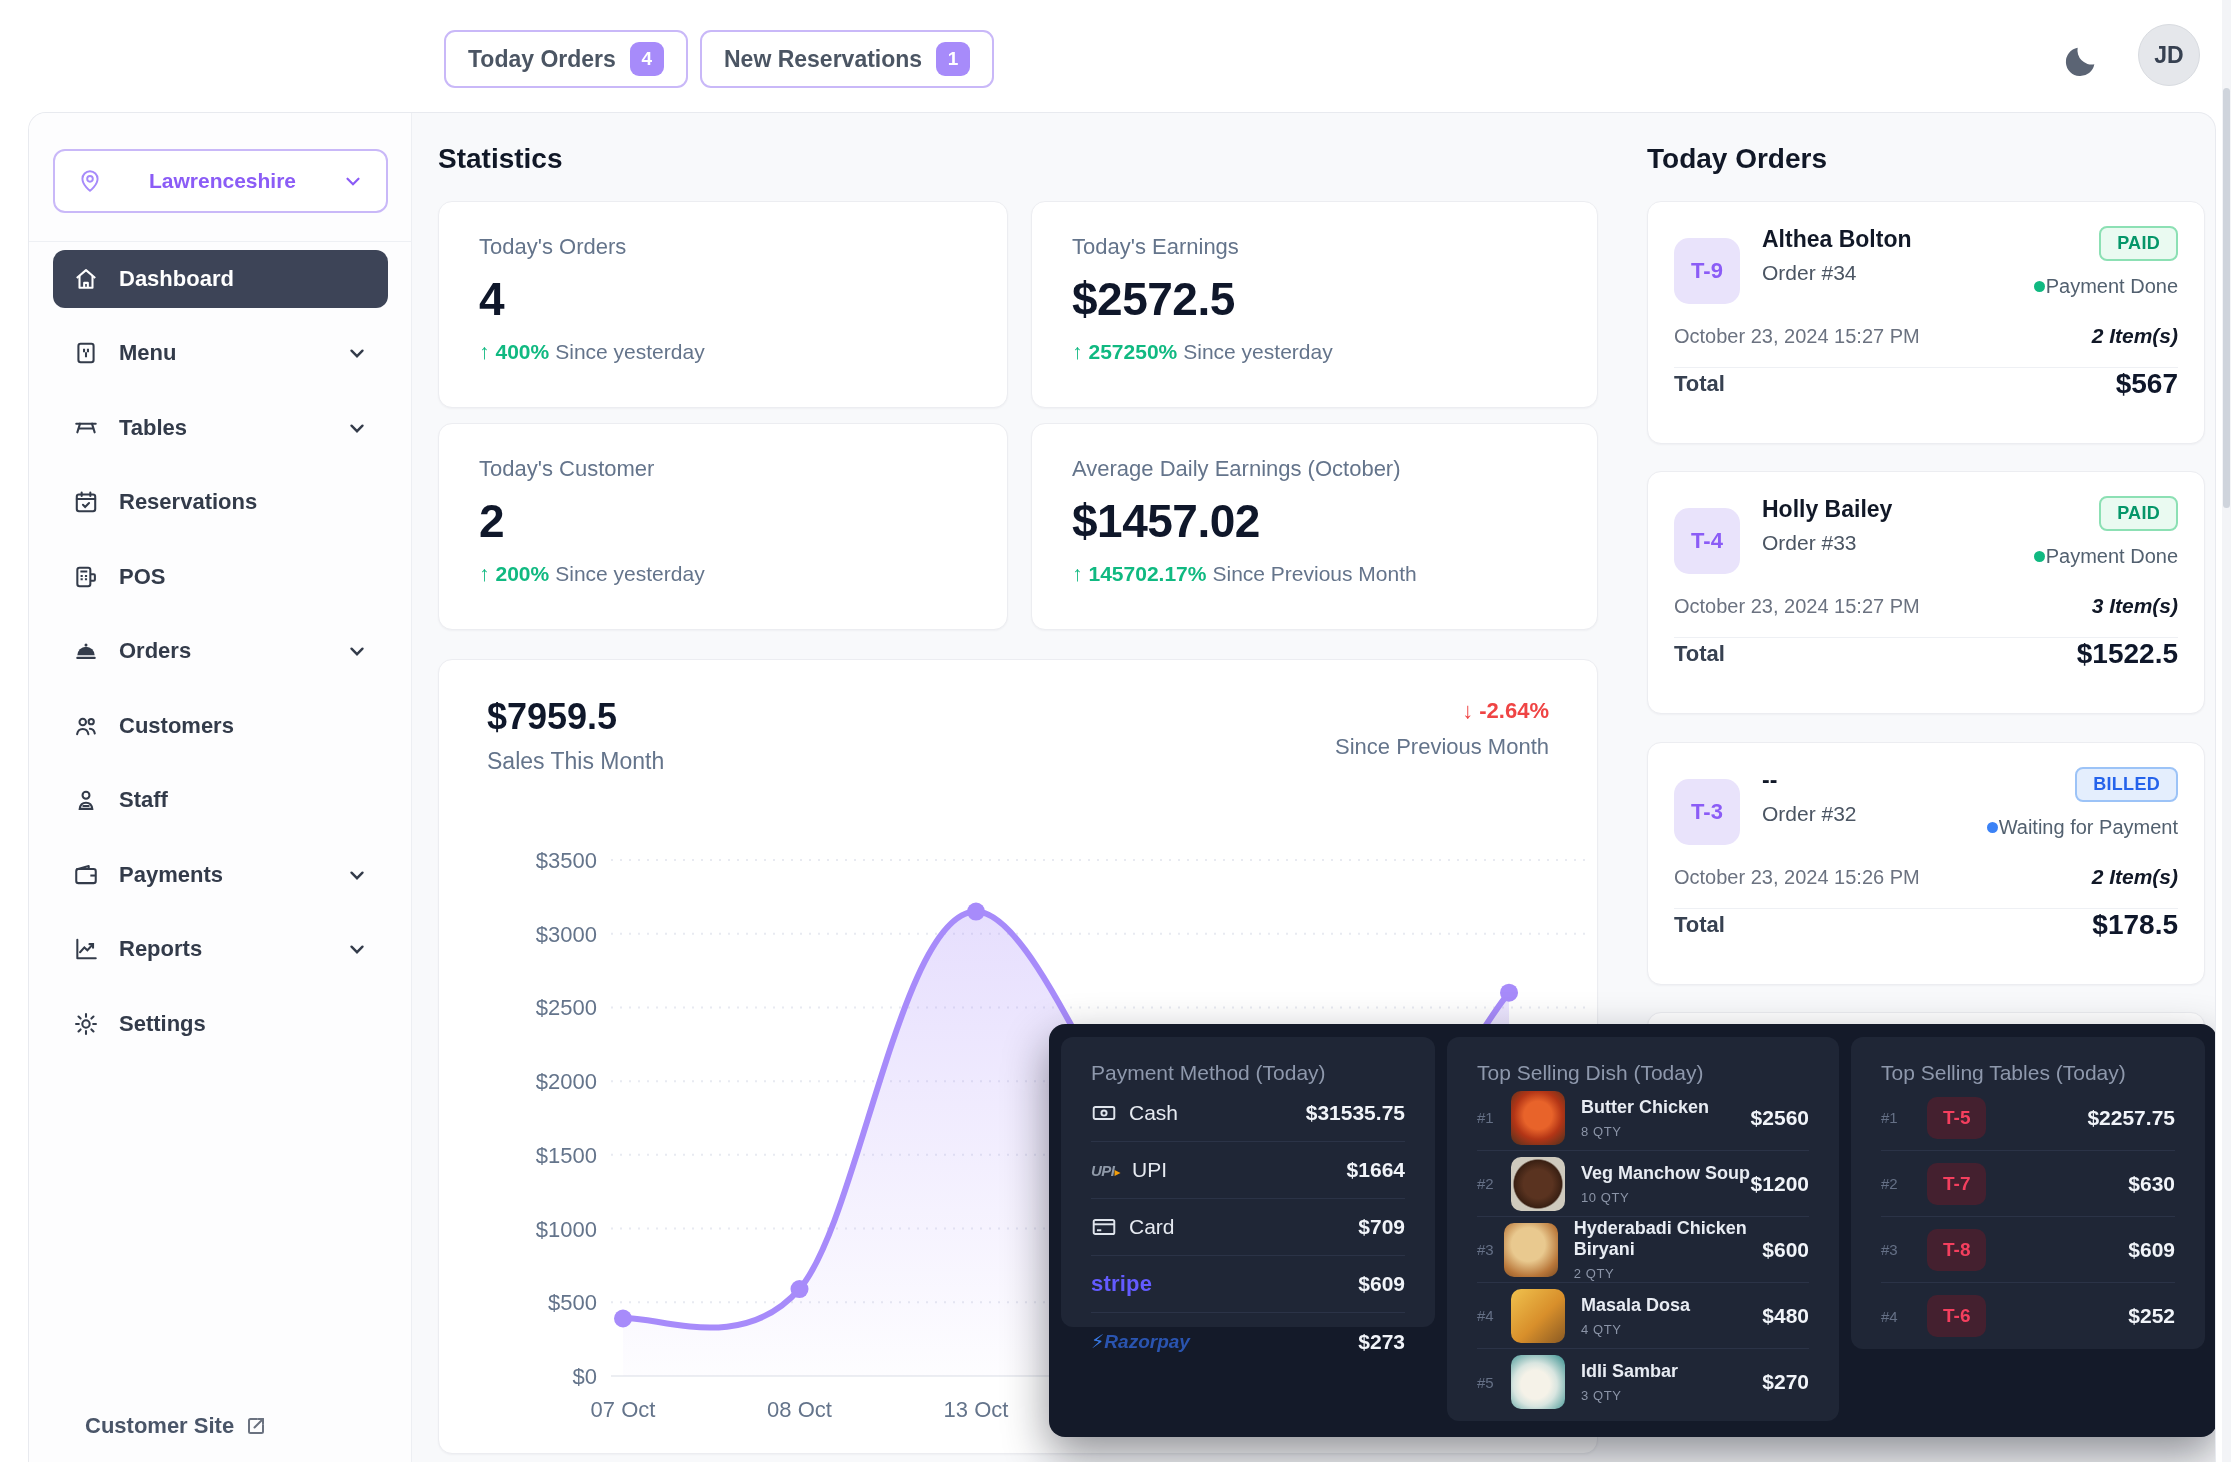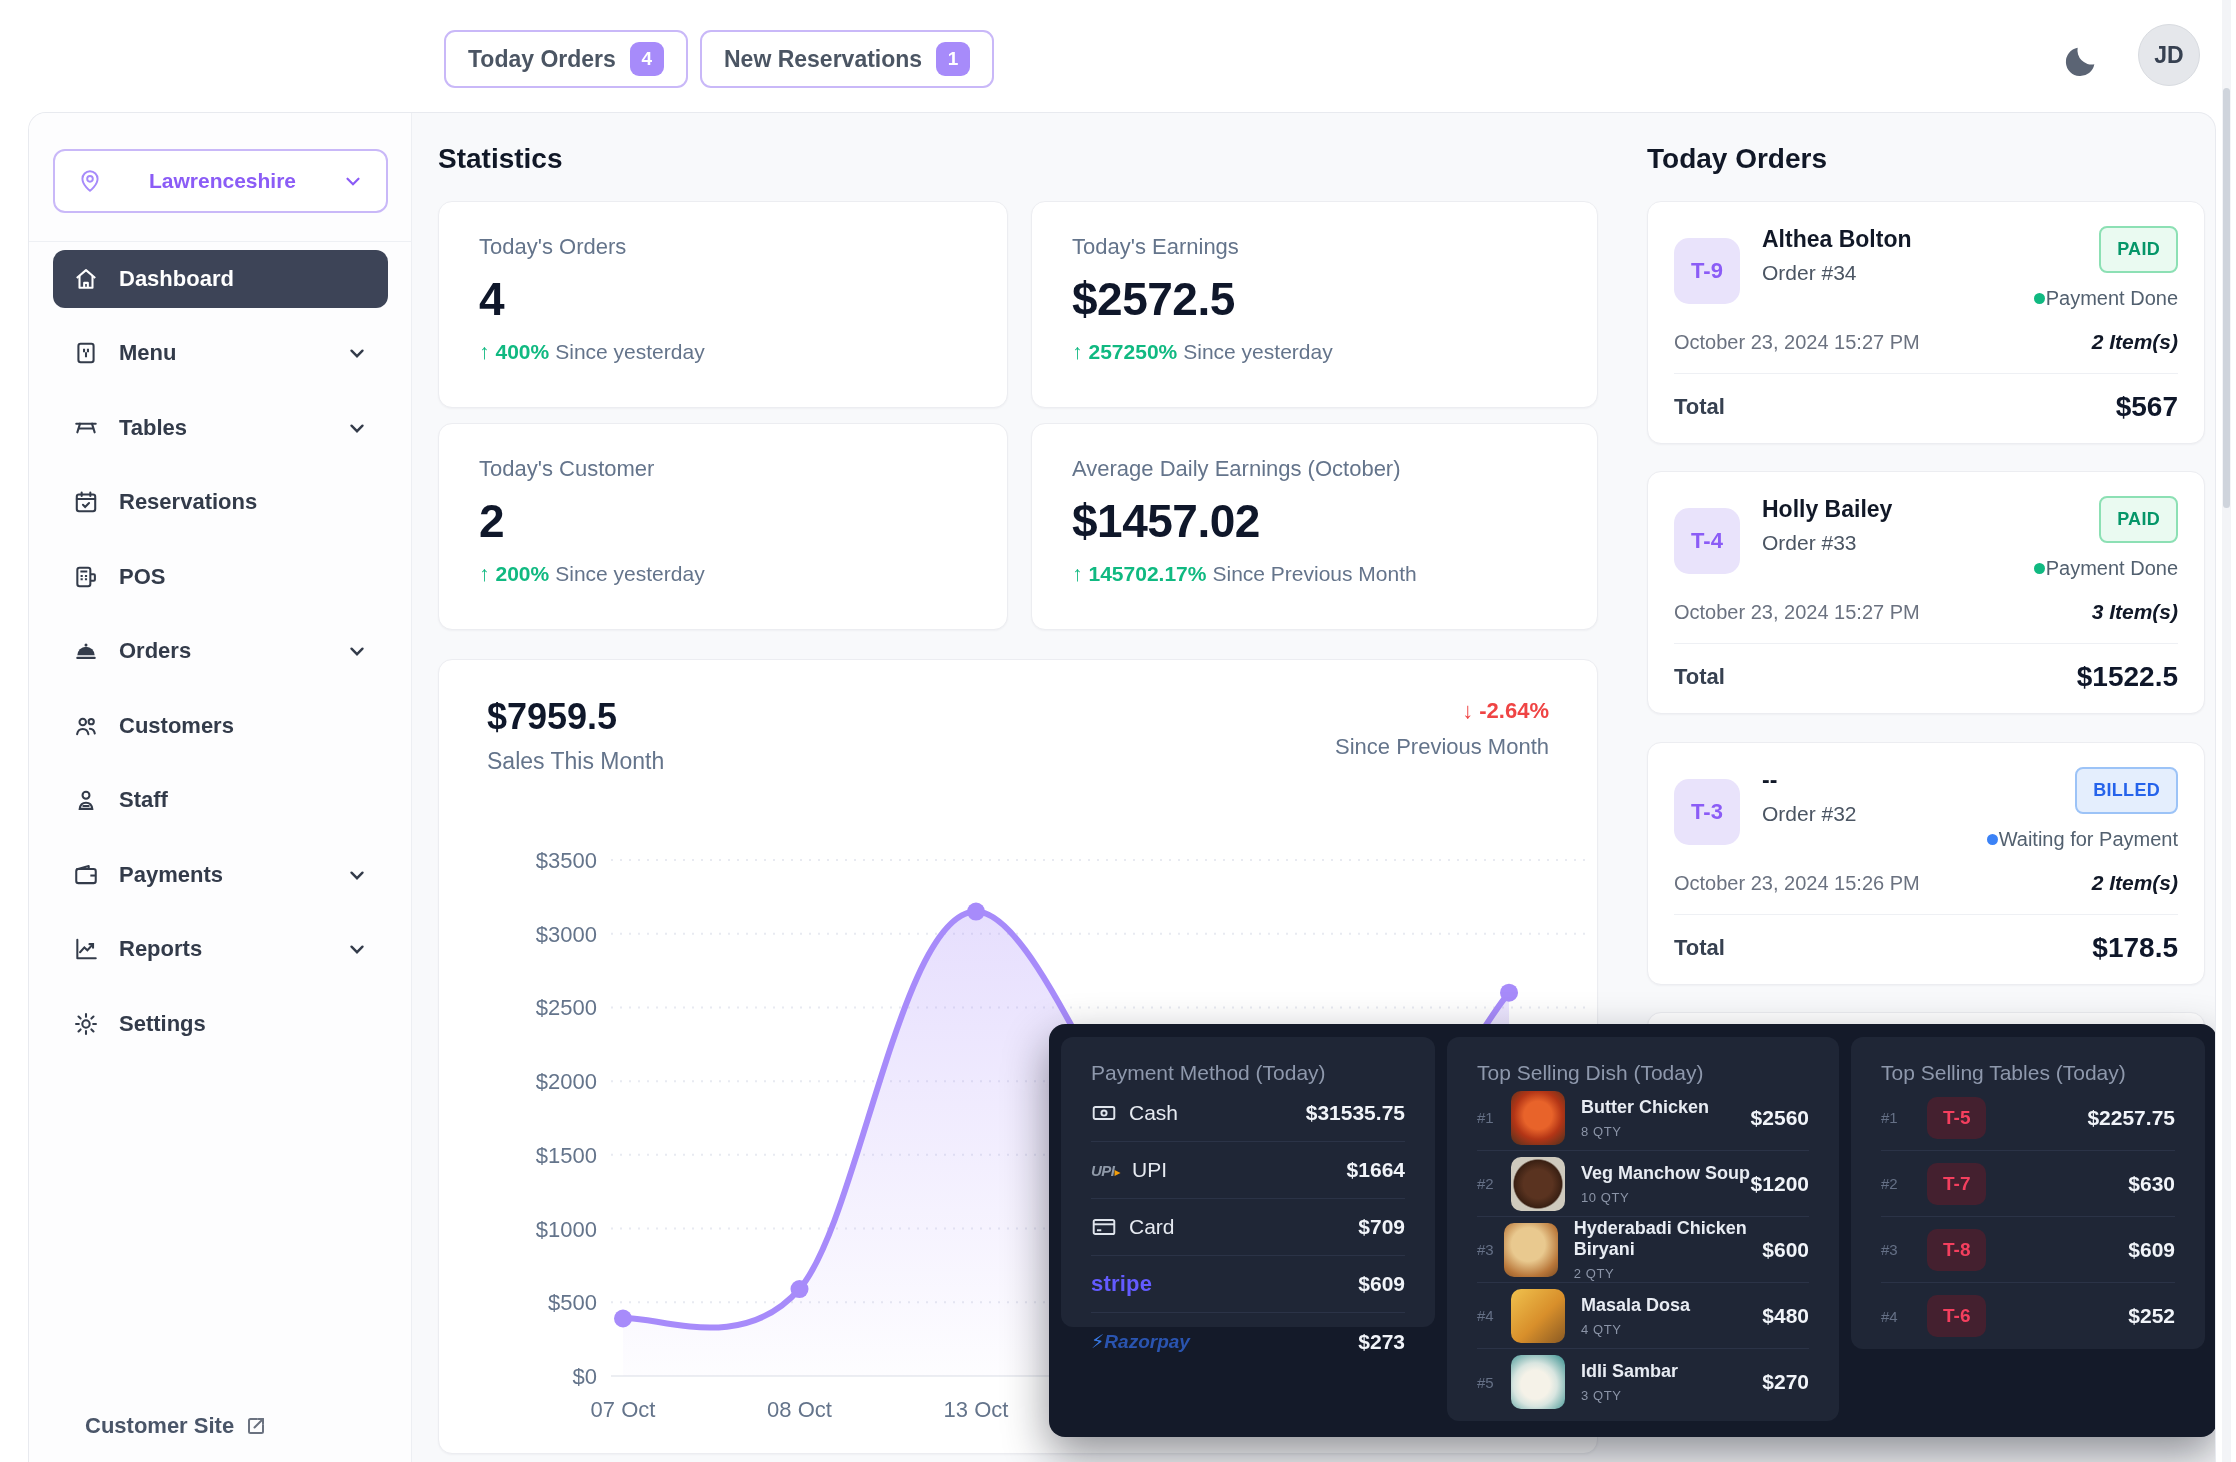--- a/index.html
+++ b/index.html
@@ -67,31 +67,31 @@
 
   
   .order-card { left:1618px; width:558px; height:243px; padding:24px 26px; }
   .oc-row1 { display:flex; align-items:flex-start; }
   .t-badge { width:66px; height:66px; border-radius:15px; background:#e9e3fb; color:#8b5cf6;
              font-size:22px; font-weight:700; display:flex; align-items:center; justify-content:center;margin-top:12px; }
   .oc-mid { margin-left:22px; }
   .oc-name { font-size:23px; font-weight:700; color:#111827; }
   .oc-order { font-size:21px; color:#4b5563; margin-top:8px; }
   .oc-right { margin-left:auto; display:flex; flex-direction:column; align-items:flex-end; }
-  .status-badge { font-size:18px; font-weight:700; border-radius:8px; padding:11px 16px; letter-spacing:.3px; }
+  .status-badge { font-size:18px; font-weight:700; border-radius:8px; padding:5px 16px; letter-spacing:.3px; }
   .status-paid { color:#059669; background:#eafaf1; border:2px solid #8ce0b4; }
   .status-billed { color:#2563eb; background:#e4eefd; border:2px solid #9cc3f7; }
   .pay-state { margin-top:14px; display:flex; align-items:center; gap:1px; font-size:20px; color:#52606f; }
   .dot { width:11px; height:11px; border-radius:50%; }
   .dot-green { background:#10b981; } .dot-blue { background:#3b82f6; }
   .oc-row2 { display:flex; justify-content:space-between; align-items:center; margin-top:20px; }
   .oc-date { font-size:20px; color:#6b7280; }
   .oc-items { font-size:21px; font-weight:700; color:#111827;font-style:italic; }
   .oc-hr { border:none; border-top:1px solid #eef0f4; margin-top:19px; }
-  .oc-row3 { display:flex; justify-content:space-between; align-items:center; margin-top:17px; }
+  .oc-row3 { display:flex; justify-content:space-between; align-items:center; }
   .oc-total-label { font-size:22px; font-weight:600; color:#374151; }
   .oc-total { font-size:28px; font-weight:800; color:#0f172a; }
   #order-card-peek { left:1618px; top:899px; width:558px; height:90px; z-index:1; }
 
   
   .dark-strip { position:absolute; left:1020px; top:911px; width:1168px; height:413px;
                 background:#141a29; border-radius:16px; box-shadow:0 18px 45px rgba(10,14,25,.45); z-index:5; }
   .dark-card { position:absolute; top:13px; background:#1f2636; border-radius:12px; padding:24px 30px; }
   .dark-title { font-size:21px; color:#8e98ac; }
   #panel-payments { left:12px;  width:374px; height:290px; }

